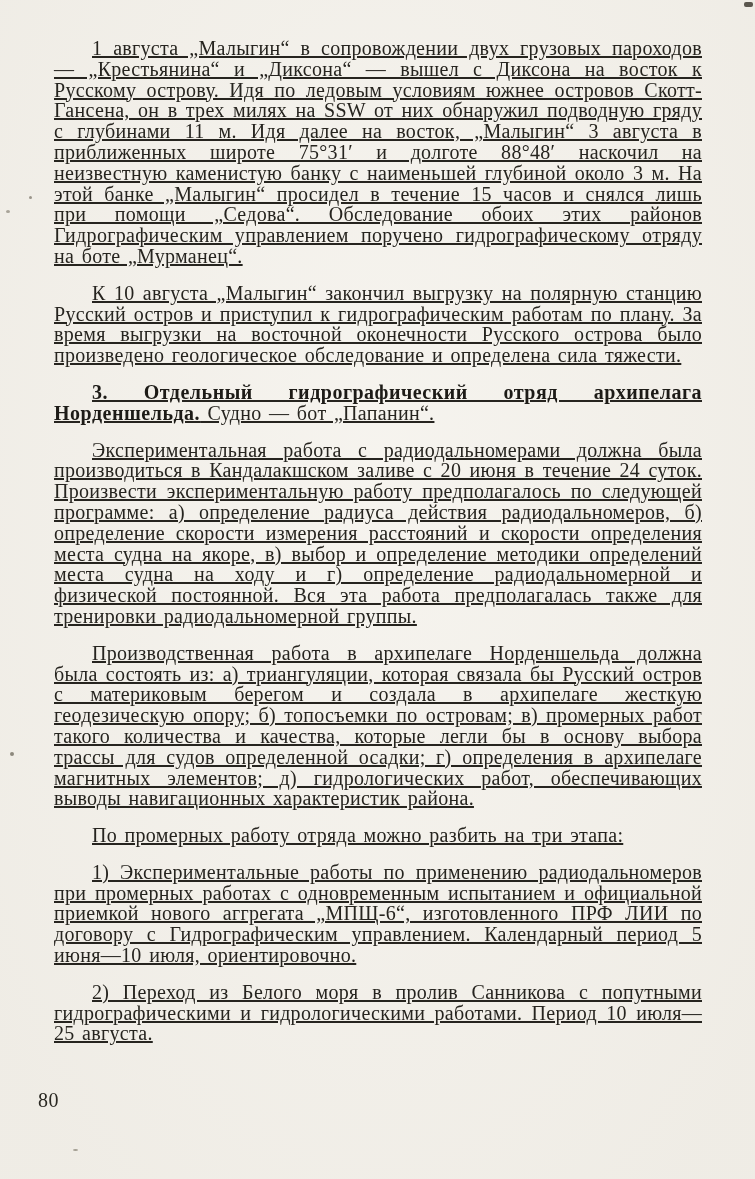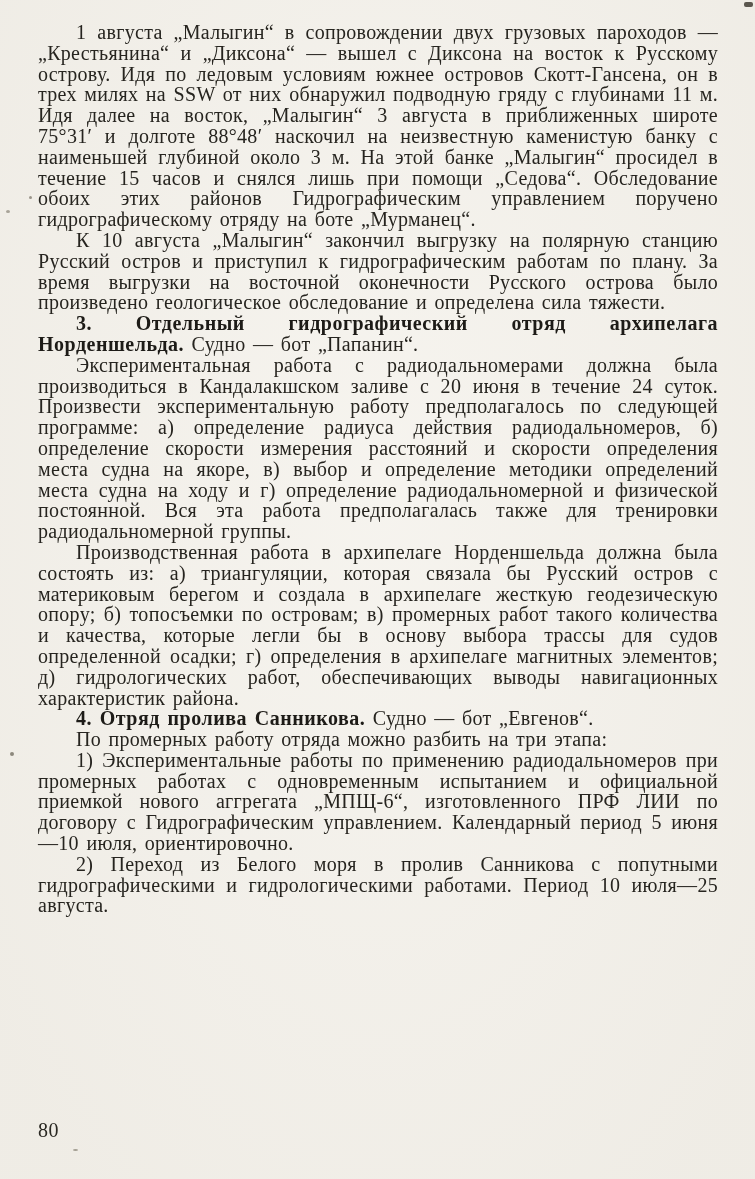--- a/index.html
+++ b/index.html
@@ -27,32 +27,33 @@
     top: 22px;
     width: 680px;
     color: #26241f;
     font-size: 20px;
     line-height: 20.8px;
     letter-spacing: 0.3px;
     word-spacing: 2.2px;
     text-align: justify;
   }
   .para {
-    margin: 0;
+    margin: 16px;
     text-indent: 38px;
+    text-decoration: underline;
   }
   .para b {
     font-weight: 700;
     letter-spacing: 0.5px;
     color: #1d1b17;
   }
   .page-number {
     position: absolute;
     left: 38px;
-    top: 1119px;
+    top: 1089px;
     color: #2a2822;
     font-size: 20px;
     letter-spacing: 0.5px;
   }
   
   .speck {
     position: absolute;
     border-radius: 50%;
   }
   .speck.s1 { left: 744px; top: 2px;   width: 9px; height: 5px; background: #5b574e; border-radius: 2px; }
@@ -65,21 +66,20 @@
 <body>
 
 <div class="page">
 
   <div class="text-block">
       <p class="para">1 августа „Малыгин“ в сопровождении двух грузовых пароходов — „Крестьянина“ и „Диксона“ — вышел с Диксона на восток к Русскому острову. Идя по ледовым условиям южнее островов Скотт-Гансена, он в трех милях на SSW от них обнаружил подводную гряду с глубинами 11 м. Идя далее на восток, „Малыгин“ 3 августа в приближенных широте 75°31′ и долготе 88°48′ наскочил на неизвестную каменистую банку с наименьшей глубиной около 3 м. На этой банке „Малыгин“ просидел в течение 15 часов и снялся лишь при помощи „Седова“. Обследование обоих этих районов Гидрографическим управлением поручено гидрографическому отряду на боте „Мурманец“.</p>
       <p class="para">К 10 августа „Малыгин“ закончил выгрузку на полярную станцию Русский остров и приступил к гидрографическим работам по плану. За время выгрузки на восточной оконечности Русского острова было произведено геологическое обследование и определена сила тяжести.</p>
       <p class="para"><b>3. Отдельный гидрографический отряд архипелага Норденшельда.</b> Судно — бот „Папанин“.</p>
       <p class="para">Экспериментальная работа с радиодальномерами должна была производиться в Кандалакшском заливе с 20 июня в течение 24 суток. Произвести экспериментальную работу предполагалось по следующей программе: а) определение радиуса действия радиодальномеров, б) определение скорости измерения расстояний и скорости определения места судна на якоре, в) выбор и определение методики определений места судна на ходу и г) определение радиодальномерной и физической постоянной. Вся эта работа предполагалась также для тренировки радиодальномерной группы.</p>
       <p class="para">Производственная работа в архипелаге Норденшельда должна была состоять из: а) триангуляции, которая связала бы Русский остров с материковым берегом и создала в архипелаге жесткую геодезическую опору; б) топосъемки по островам; в) промерных работ такого количества и качества, которые легли бы в основу выбора трассы для судов определенной осадки; г) определения в архипелаге магнитных элементов; д) гидрологических работ, обеспечивающих выводы навигационных характеристик района.</p>
-      <p class="para"><b>4. Отряд пролива Санникова.</b> Судно — бот „Евгенов“.</p>
       <p class="para">По промерных работу отряда можно разбить на три этапа:</p>
       <p class="para">1) Экспериментальные работы по применению радиодальномеров при промерных работах с одновременным испытанием и официальной приемкой нового аггрегата „МПЩ-6“, изготовленного ПРФ ЛИИ по договору с Гидрографическим управлением. Календарный период 5 июня—10 июля, ориентировочно.</p>
       <p class="para">2) Переход из Белого моря в пролив Санникова с попутными гидрографическими и гидрологическими работами. Период 10 июля—25 августа.</p>
     </div>
 
   <div class="page-number">80</div>
 
   <div class="speck s1"></div>
   <div class="speck s2"></div>
   <div class="speck s3"></div>

